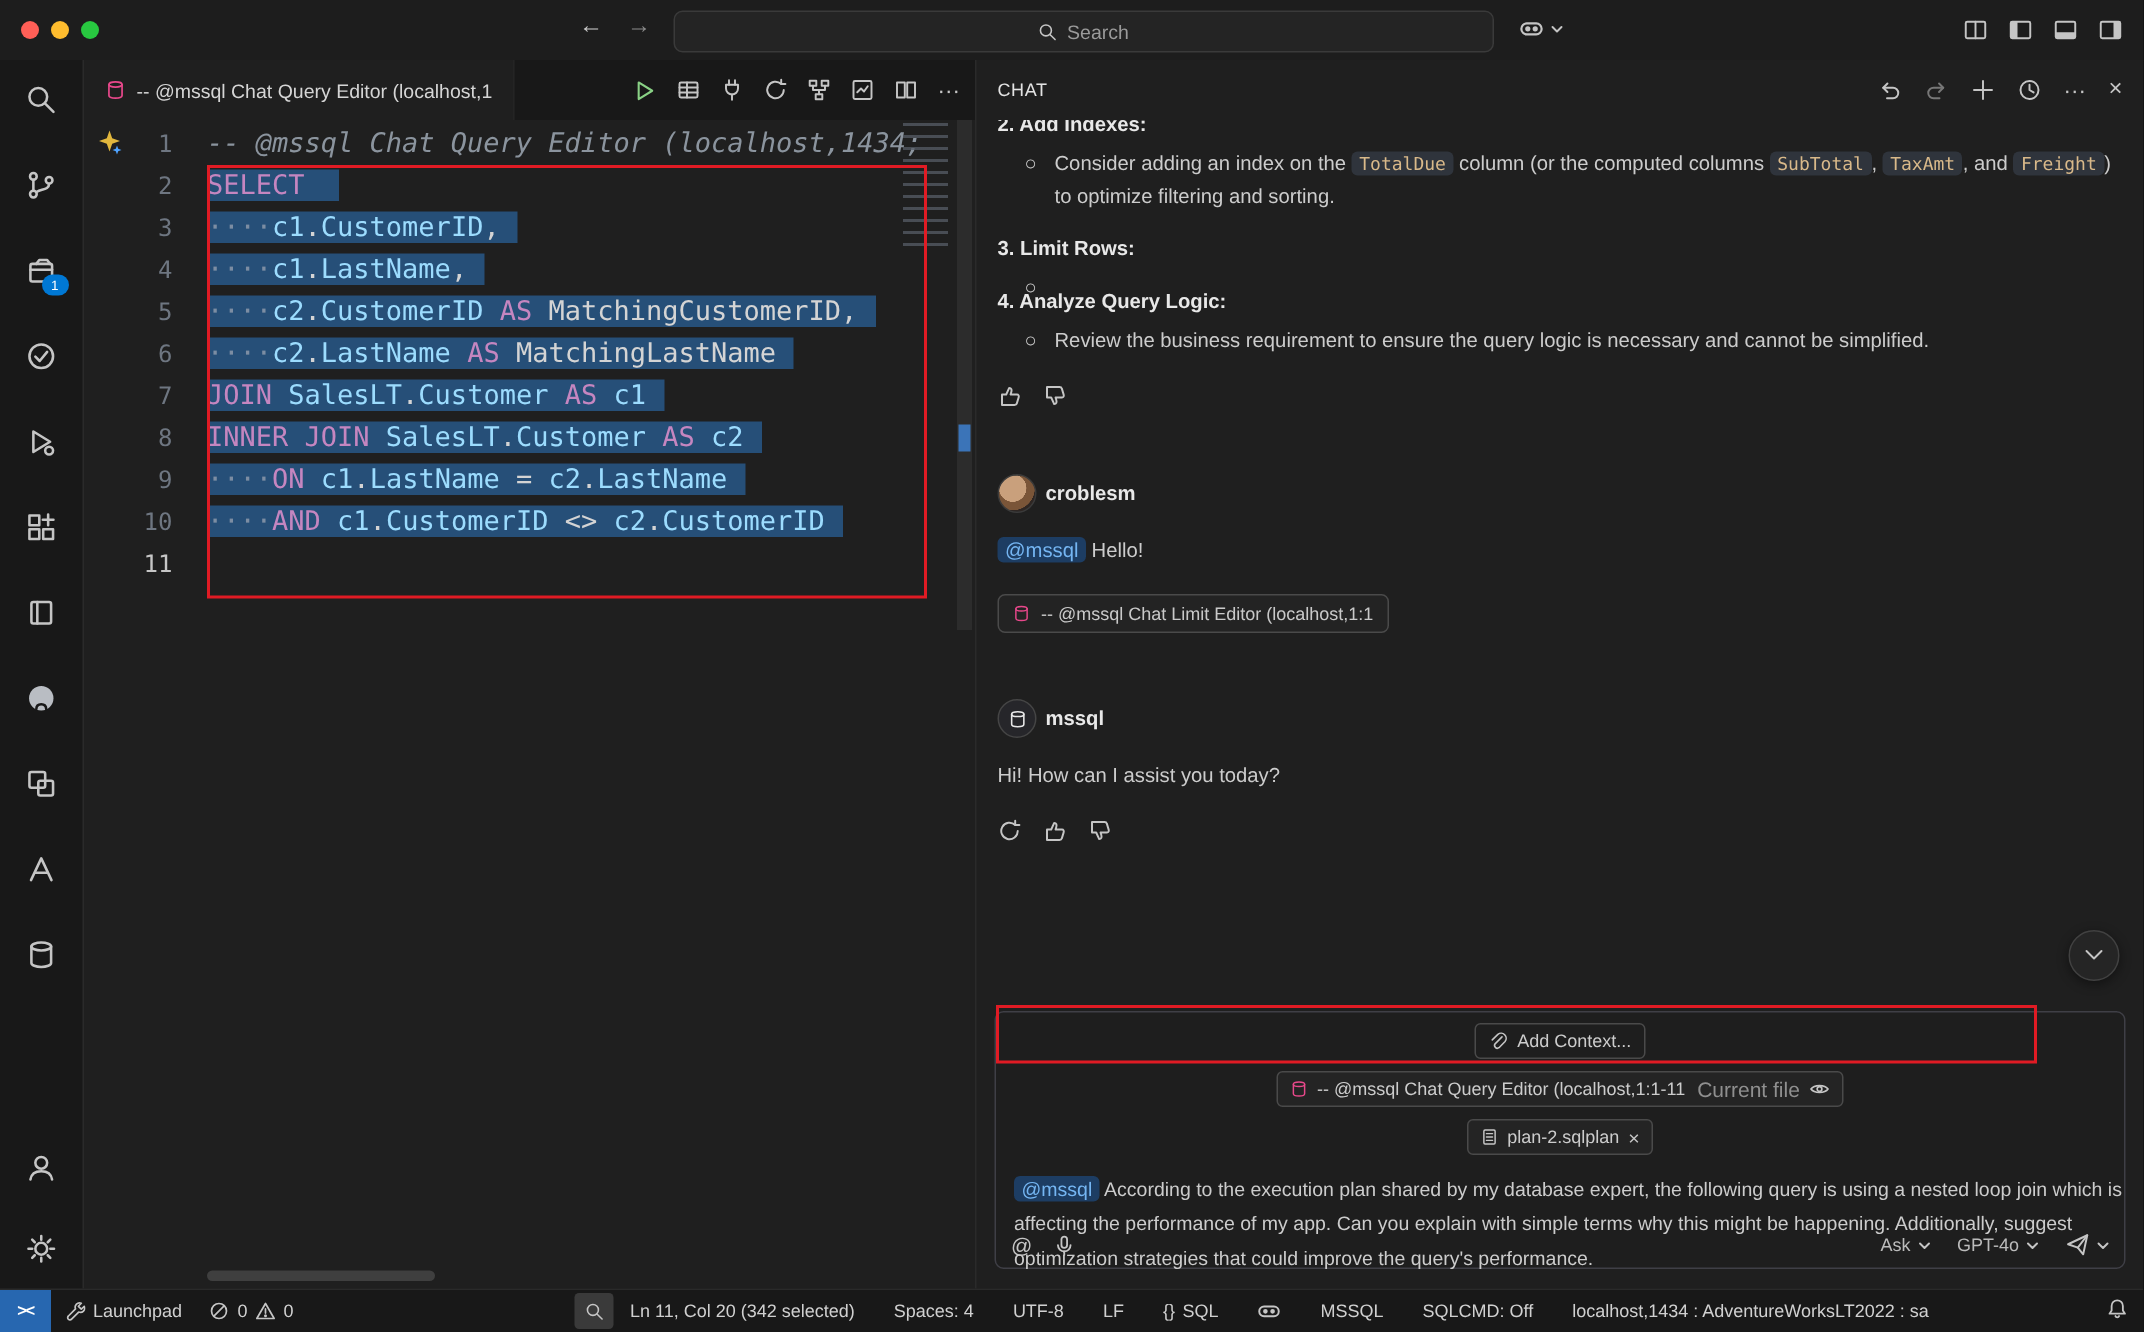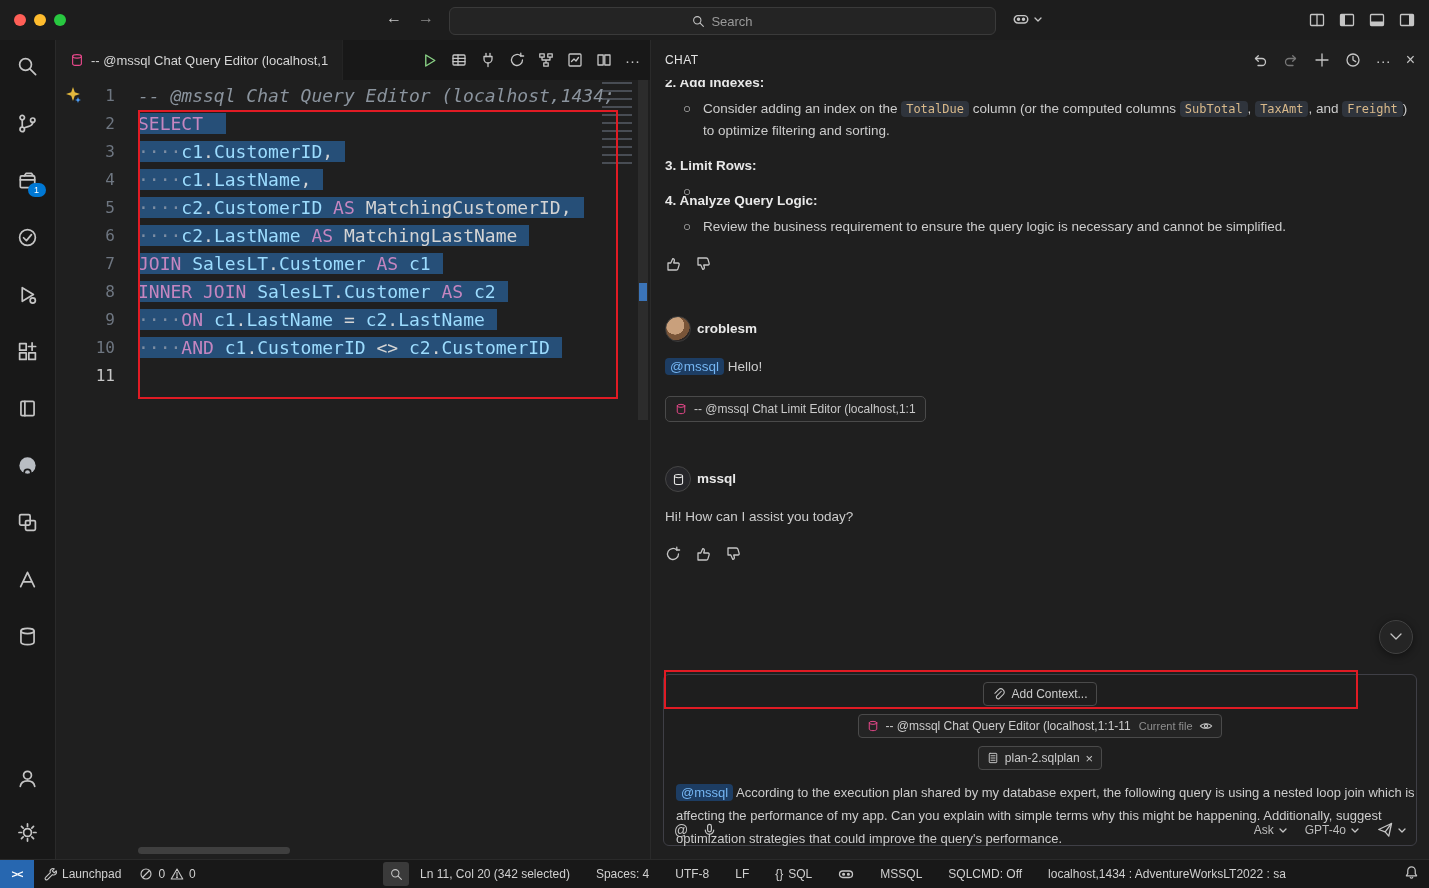--- a/index.html
+++ b/index.html
@@ -66,21 +66,21 @@
   .avatar{width:24px;height:24px;border-radius:50%;background:radial-gradient(circle at 38% 35%,#c9a07c 0 42%,#7a5538 43% 68%,#2e2623 69%);border:1px solid #3a3a3a;}
   .botavatar{width:24px;height:24px;border-radius:50%;background:#26262a;border:1px solid #454545;display:flex;align-items:center;justify-content:center;}
   .msg{margin-top:14px;}
   .attachpill{display:inline-flex;align-items:center;gap:7px;margin-top:18px;height:24px;padding:0 9px;border:1px solid #4a4a4a;border-radius:5px;font-size:12px;color:#c9c9c9;background:#232323;}
   .scrolldown{position:absolute;right:16px;top:580px;width:32px;height:32px;border-radius:50%;background:#252525;border:1px solid #414141;box-shadow:0 2px 8px rgba(0,0,0,.45);display:flex;align-items:center;justify-content:center;}
   
   .inputbox{position:absolute;left:12px;right:12px;top:634px;height:172px;border:1px solid #3f3f46;border-radius:6px;background:#1e1e1e;box-sizing:border-box;}
   .anno2{left:13px;top:630px;width:690px;height:35px;}
   .ctxrow{display:flex;align-items:center;gap:8px;padding:7px 10px 3px;flex-direction:column;}
   .chip{display:inline-flex;align-items:center;gap:6px;height:22px;padding:0 8px;border:1px solid #4a4a4a;border-radius:4px;font-size:12px;color:#cccccc;background:#242424;white-space:nowrap;}
-  .chip .dimtxt{color:#8f8f8f;font-size:11px;margin-left:2px;}
+  .chip .dimtxt{color:#8f8f8f;font-size:14px;margin-left:2px;}
   .itext{padding:8px 12px 0;width:740px;color:#cccccc;line-height:23px;}
   .irow{position:absolute;left:10px;right:10px;bottom:7px;display:flex;align-items:center;gap:14px;}
   .irow .right{margin-left:auto;display:flex;align-items:center;gap:18px;color:#bbbbbb;font-size:12px;}
   .ddl{display:flex;align-items:center;gap:5px;}
   .atglyph{font-size:14px;color:#c5c5c5;}
   
   .status{position:absolute;left:0;right:0;bottom:0;height:28px;background:#181818;border-top:1px solid #2a2a2a;display:flex;align-items:center;font-size:12px;color:#d0d0d0;}
   .remote{width:34px;height:28px;background:#2767b0;color:#fff;display:flex;align-items:center;justify-content:center;font-weight:bold;font-size:11px;letter-spacing:-1px;}
   .sitem{display:flex;align-items:center;gap:5px;padding:0 9px;height:100%;}
   .zoombox{position:absolute;left:383px;top:2px;width:26px;height:24px;background:#3a3a3a;border-radius:3px;display:flex;align-items:center;justify-content:center;}

